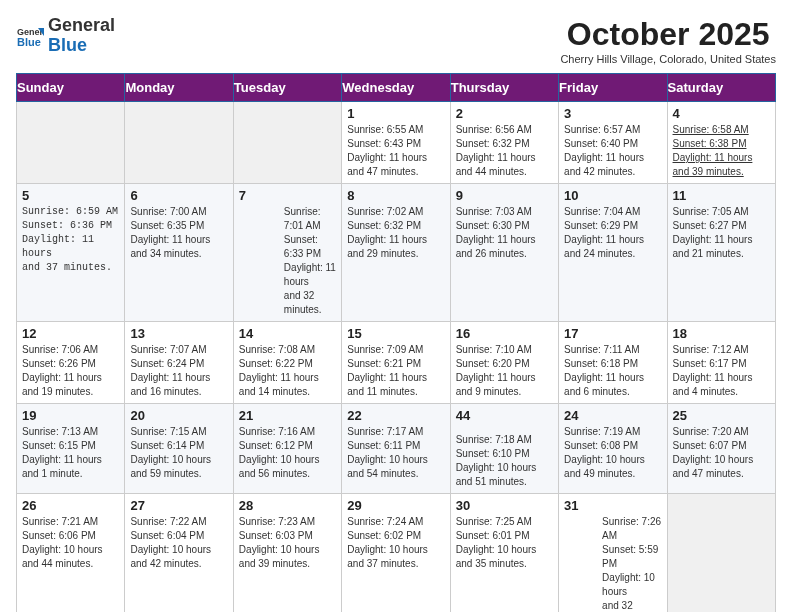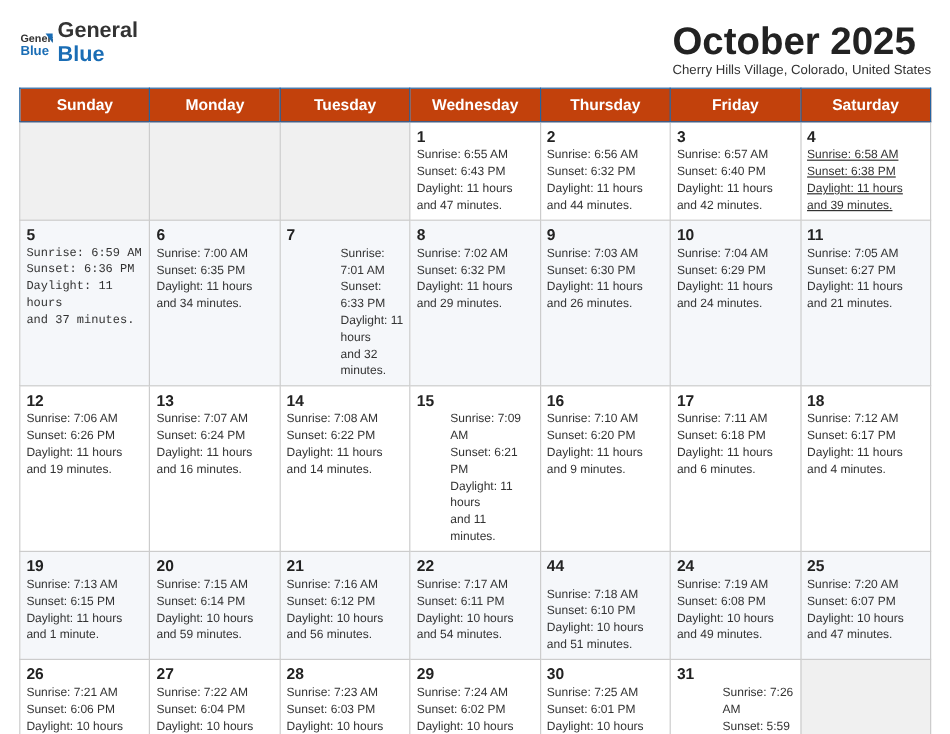--- a/index.html
+++ b/index.html
@@ -26,43 +26,43 @@
       line-height: 1.1;
     }
     .logo-general { color: #333; }
     .logo-blue { color: #1a6db5; }
     .logo-icon {
       width: 28px;
       height: 28px;
       margin-right: 4px;
     }
     .title-block {
-      text-align: left;
+      text-align: center;
     }
     .month-title {
       font-size: 32px;
       font-weight: bold;
       color: #222;
     }
     .location {
       font-size: 11px;
       color: #333;
     }
     .calendar {
       width: 100%;
       border-collapse: collapse;
       border: 1px solid #ccc;
     }
     .calendar th {
-      background-color: #c2410c;
+      background-color: #701a75;
       color: #fff;
       font-size: 13px;
       font-weight: bold;
-      padding: 6px 13px;
-      text-align: center;
+      padding: 6px 0;
+      text-align: left;
       border: 1px solid #2563a0;
     }
     .calendar td {
       vertical-align: top;
       border: 1px solid #ccc;
       padding: 4px 5px;
       font-size: 10px;
       color: #333;
       width: 108px;
       min-height: 80px;
@@ -225,21 +225,21 @@
         </td>
         <td>
           <span class="day-number">14</span>
           <div class="day-info" style="white-space: pre-line;">Sunrise: 7:08 AM
 Sunset: 6:22 PM
 Daylight: 11 hours
 and 14 minutes.</div>
         </td>
         <td>
           <span class="day-number">15</span>
-          <div class="day-info" style="white-space: pre-line; margin-left: 28px;">Sunrise: 7:09 AM
+          <div class="day-info" style="white-space: pre-line;">Sunrise: 7:09 AM
 Sunset: 6:21 PM
 Daylight: 11 hours
 and 11 minutes.</div>
         </td>
         <td>
           <span class="day-number">16</span>
           <div class="day-info" style="white-space: pre-line;">Sunrise: 7:10 AM
 Sunset: 6:20 PM
 Daylight: 11 hours
 and 9 minutes.</div>

